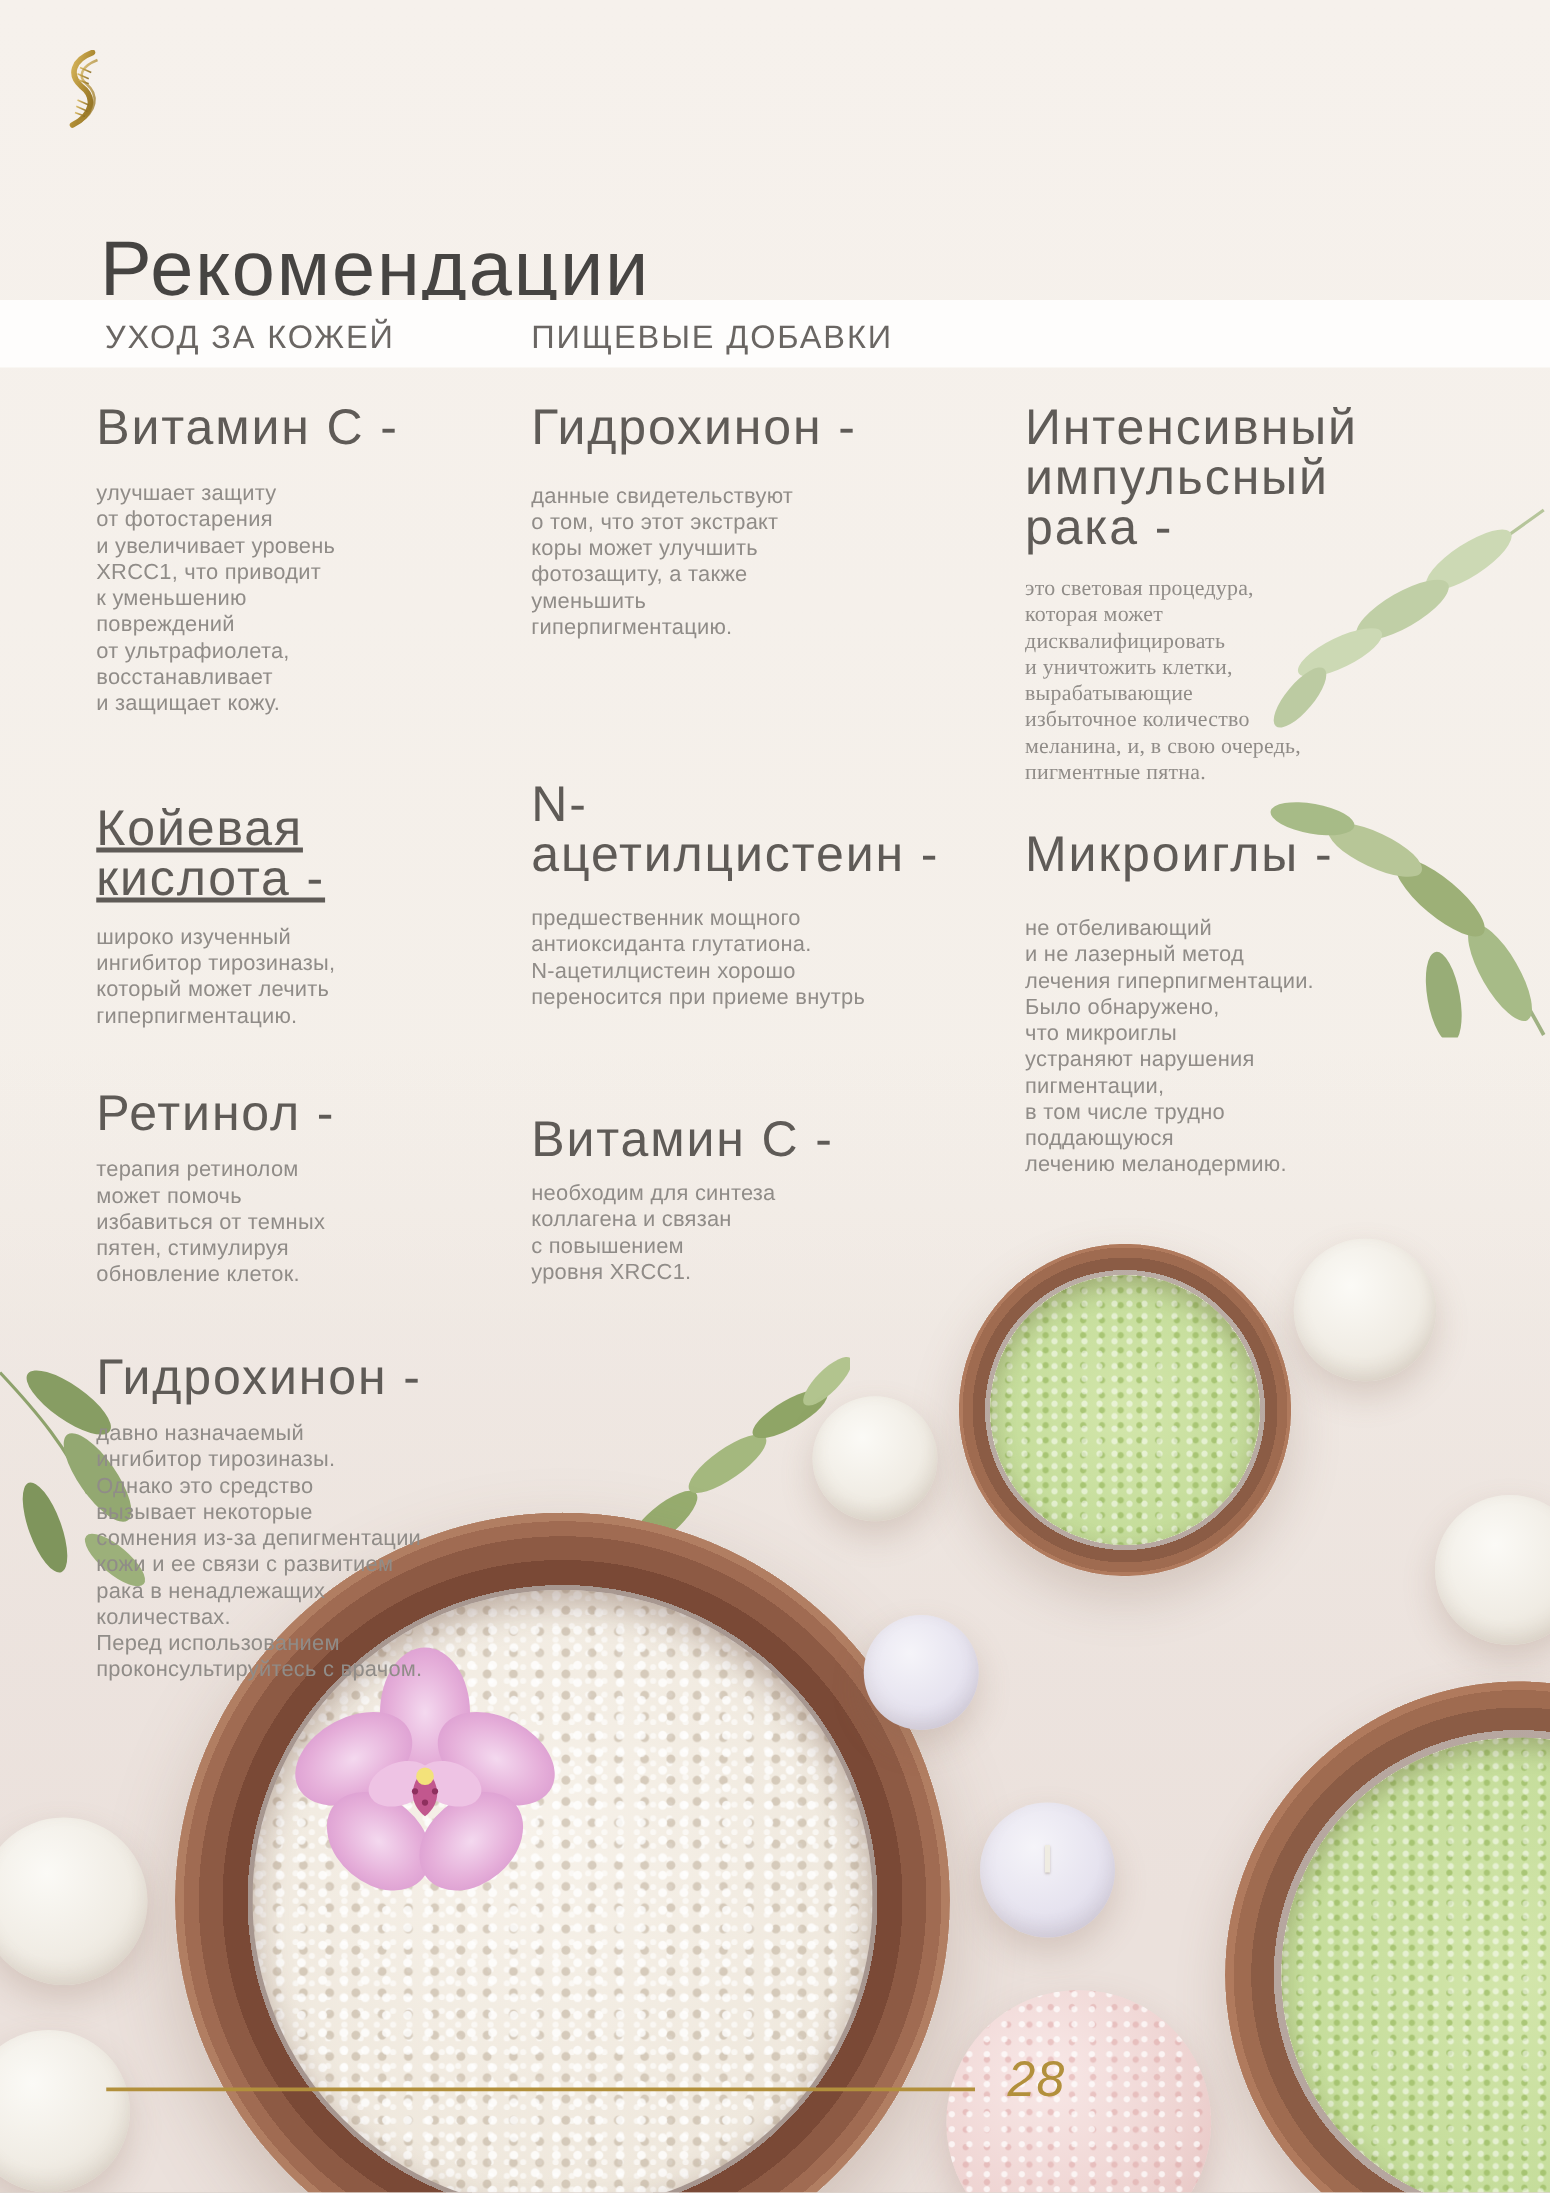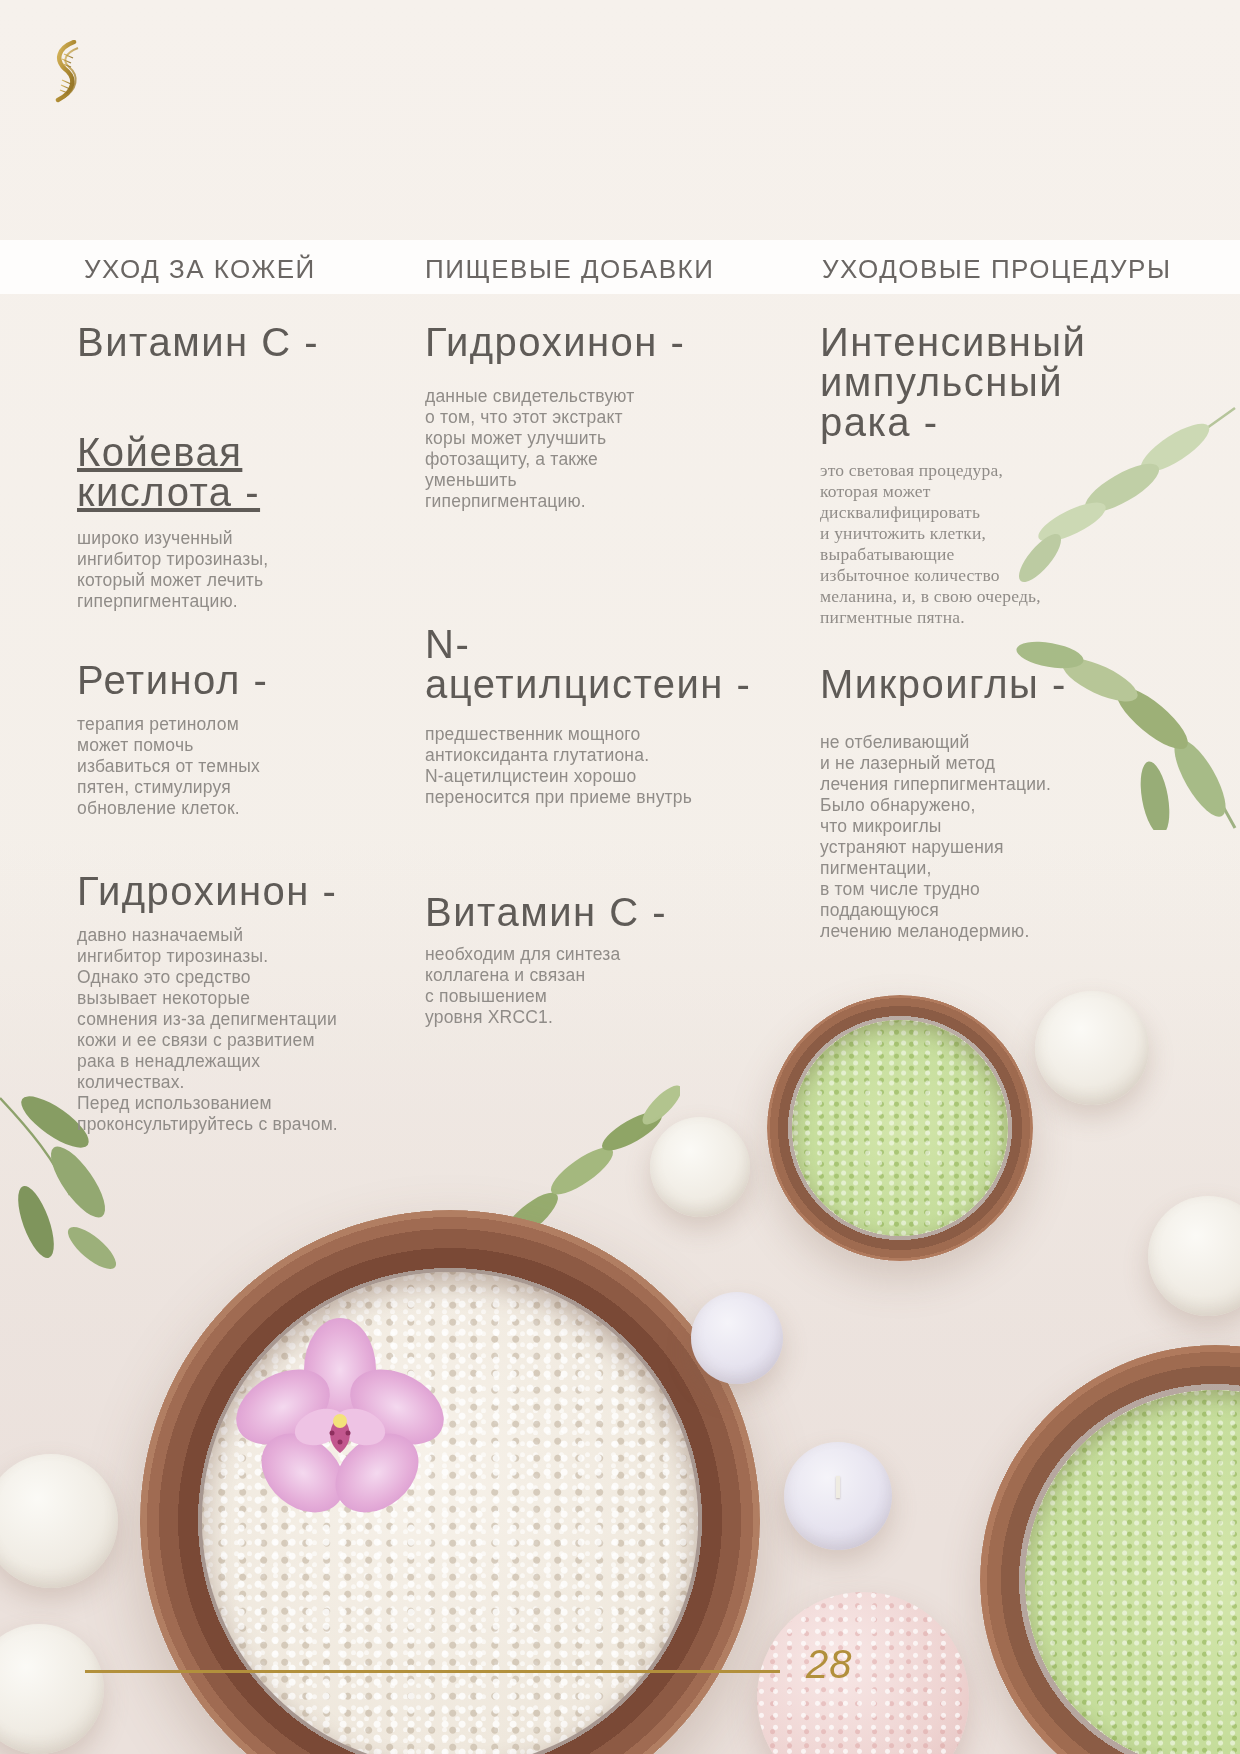--- a/index.html
+++ b/index.html
@@ -128,29 +128,38 @@
     <g stroke="url(#gold)" stroke-width="1.3" opacity=".9">
       <line x1="14" y1="14" x2="23" y2="18"></line>
         <line x1="12" y1="19" x2="21" y2="23"></line>
       <line x1="13" y1="24" x2="21" y2="27"></line>
         <line x1="12" y1="40" x2="21" y2="44"></line>
       <line x1="11" y1="45" x2="20" y2="49"></line>
         <line x1="10" y1="50" x2="18" y2="53"></line>
     </g>
   </svg>
 
+  <h1 class="title">Рекомендации</h1>
 
   <div class="band">
     <span class="tab t1">УХОД ЗА КОЖЕЙ</span>
     <span class="tab t2">ПИЩЕВЫЕ ДОБАВКИ</span>
-    <span class="tab t3">УХОДОВЫЕ ПРОЦЕДУРЫ</span>
   </div>
 
   <div class="col c1">
       <div class="block-heading" style="margin-top: 0px;">Витамин C -</div>
+      <div class="block-body" style="margin-top: 22px;">улучшает защиту
+от фотостарения
+и увеличивает уровень
+XRCC1, что приводит
+к уменьшению
+повреждений
+от ультрафиолета,
+восстанавливает
+и защищает кожу.</div>
       <div class="block-heading" style="margin-top: 70px; text-decoration: underline;">Койевая
 кислота -</div>
       <div class="block-body" style="margin-top: 16px;">широко изученный
 ингибитор тирозиназы,
 который может лечить
 гиперпигментацию.</div>
       <div class="block-heading" style="margin-top: 48px;">Ретинол -</div>
       <div class="block-body" style="margin-top: 14px;">терапия ретинолом
 может помочь
 избавиться от темных

